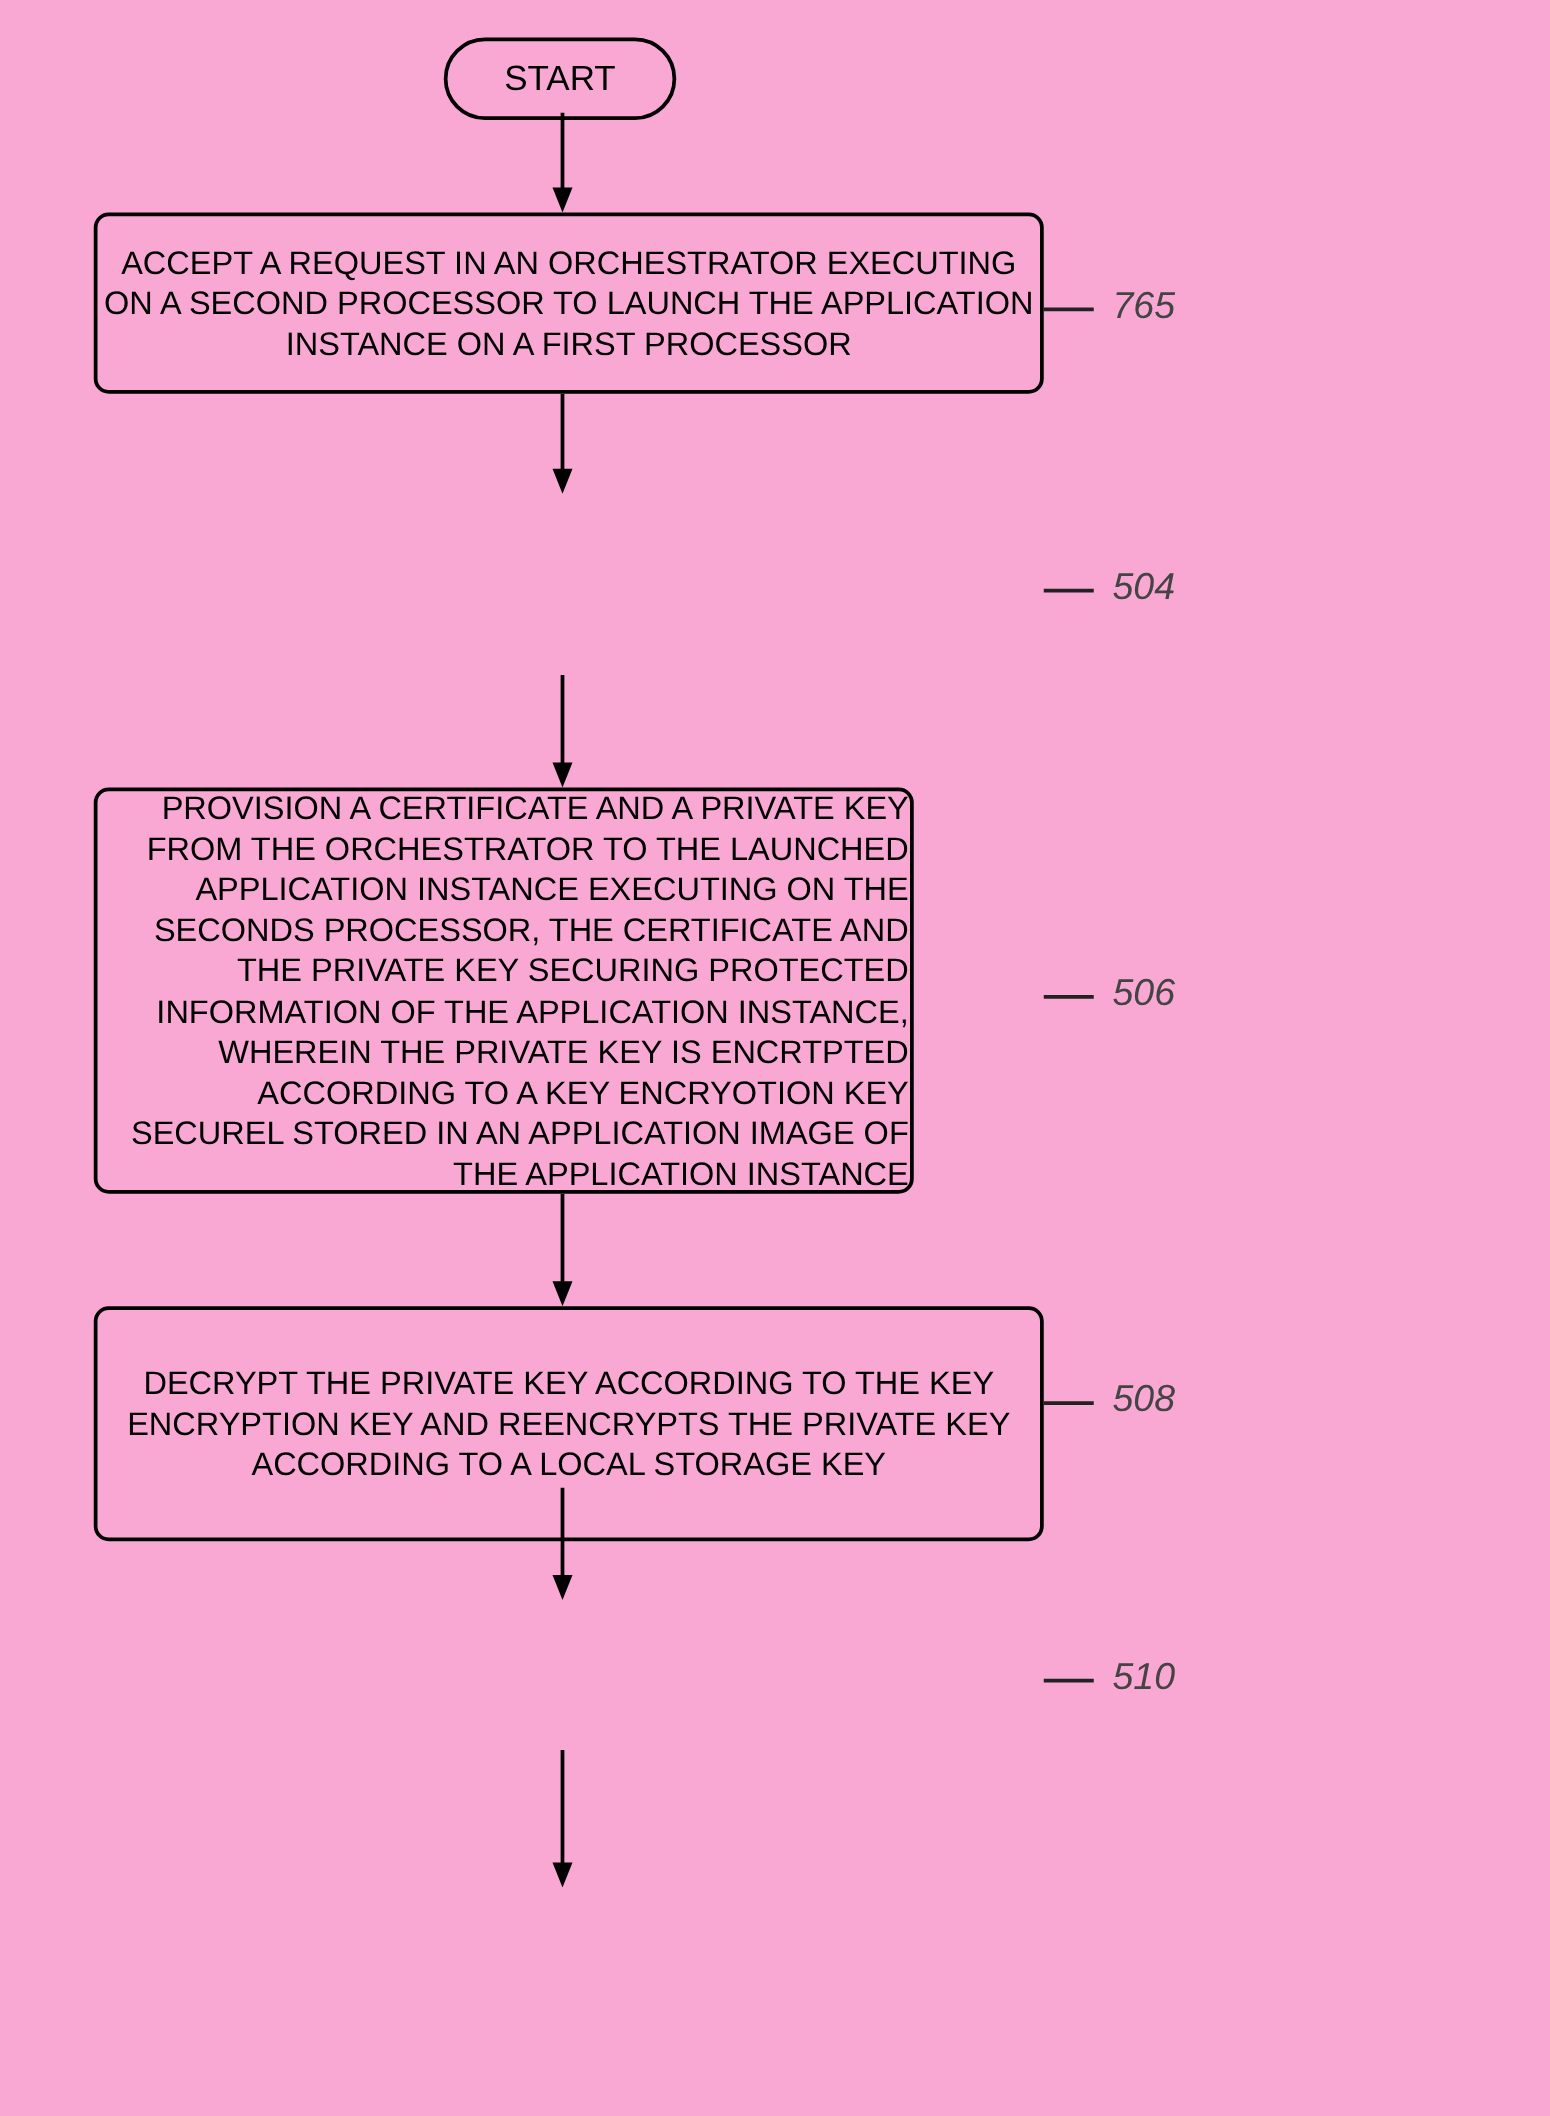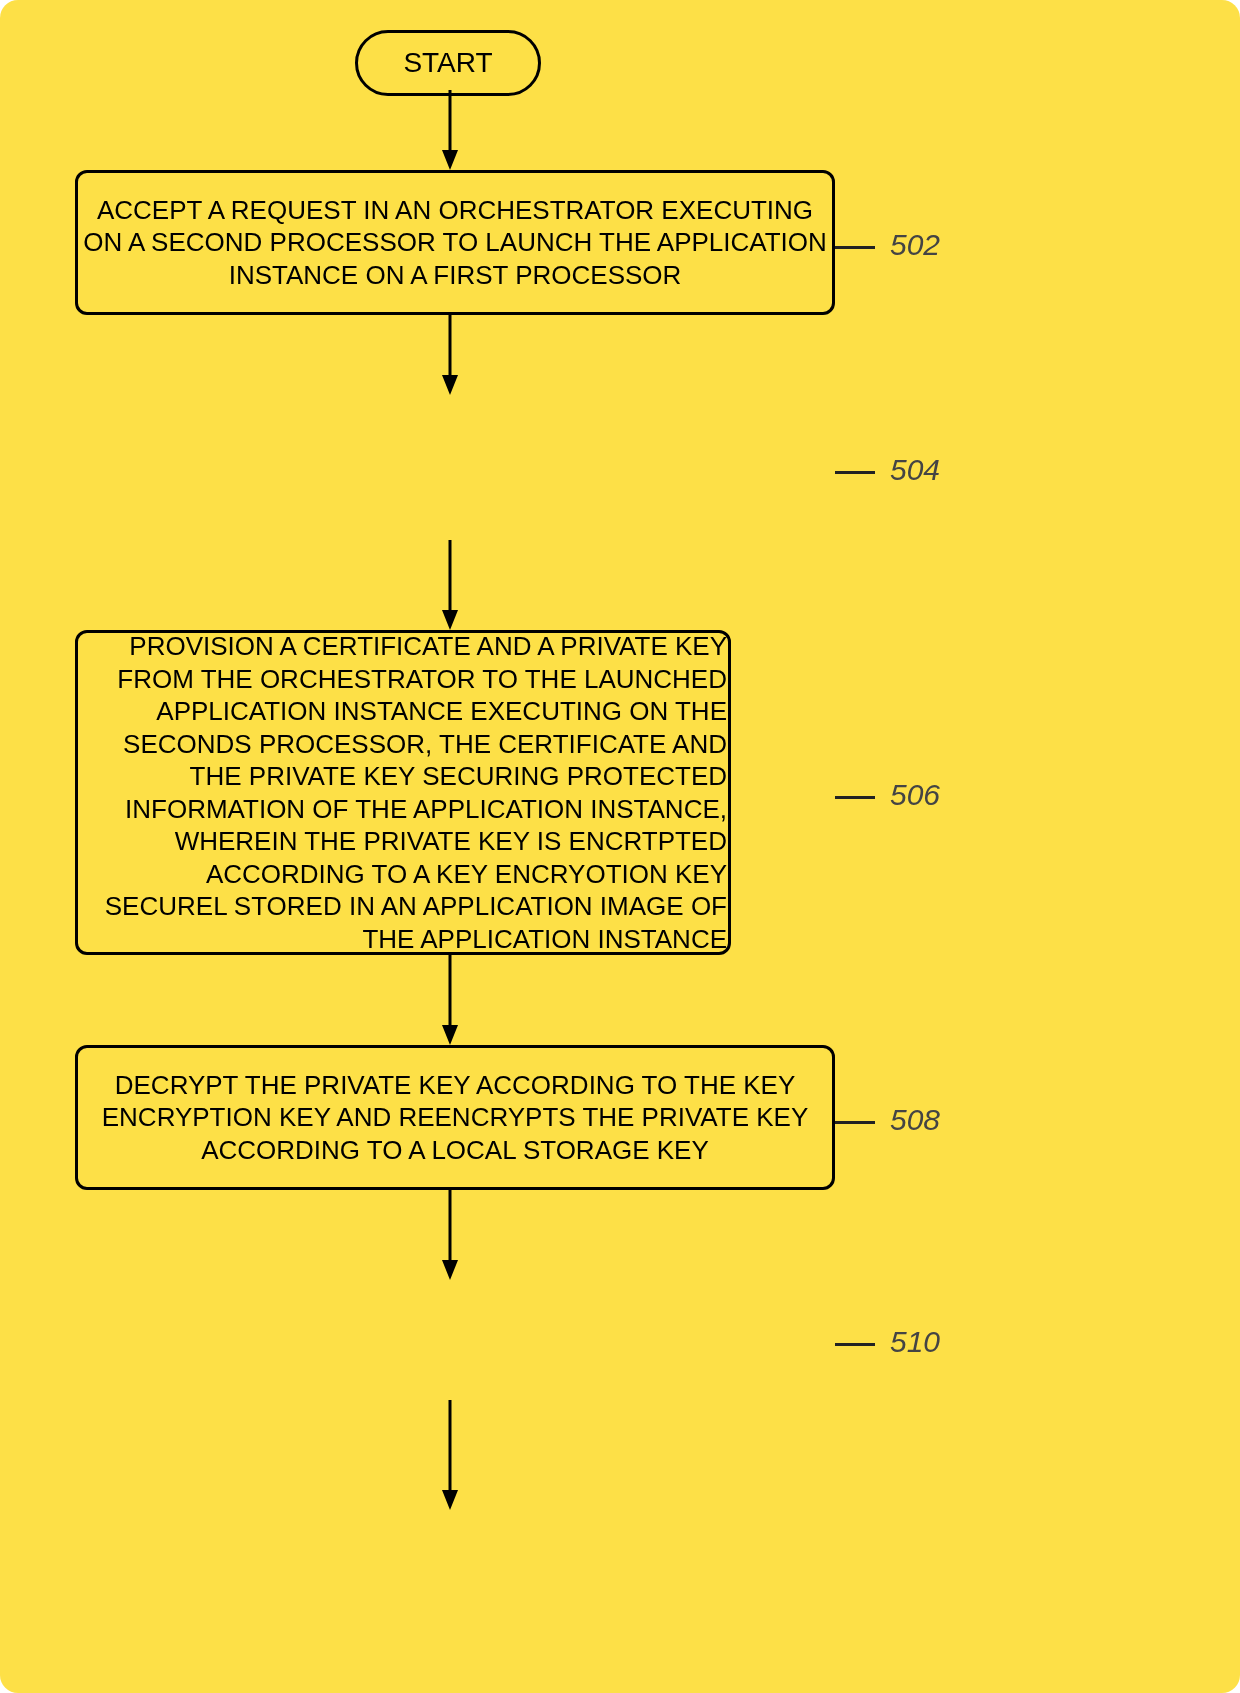--- a/index.html
+++ b/index.html
@@ -5,22 +5,21 @@
   html, body {
     margin: 0;
     padding: 0;
     background: #ffffff;
     font-family: Arial, Helvetica, sans-serif;
   }
   .canvas {
     width: 1240px;
     height: 1693px;
     position: relative;
-    background: #fde047;
-    border-radius: 18px;
+    background: #f9a8d4;
   }
   .terminal {
     position: absolute;
     border: 3px solid #000;
     border-radius: 999px;
     display: flex;
     align-items: center;
     justify-content: center;
     font-size: 28px;
     font-weight: 500;
@@ -70,21 +69,21 @@
 
   <svg class="connector" style="left:440px; top:90px; width:20px; height:80px;" viewBox="0 0 20 80">
     <line x1="10" y1="0" x2="10" y2="66"></line>
     <polygon points="10,80 2,60 18,60"></polygon>
   </svg>
 
   <div class="process" style="left:75px; top:170px; width:760px; height:145px;">
     <span>ACCEPT A REQUEST IN AN ORCHESTRATOR EXECUTING ON A SECOND PROCESSOR TO LAUNCH THE APPLICATION INSTANCE ON A FIRST PROCESSOR</span>
   </div>
   <div class="tick" style="left:835px; top:246px; width:40px; height:3px;"></div>
-  <div class="label" style="left:890px; top:228px;">502</div>
+  <div class="label" style="left:890px; top:228px;">765</div>
 
   <svg class="connector" style="left:440px; top:315px; width:20px; height:80px;" viewBox="0 0 20 80">
     <line x1="10" y1="0" x2="10" y2="66"></line>
     <polygon points="10,80 2,60 18,60"></polygon>
   </svg>
 
   <div class="tick" style="left:835px; top:471px; width:40px; height:3px;"></div>
   <div class="label" style="left:890px; top:453px;">504</div>
 
   <svg class="connector" style="left:440px; top:540px; width:20px; height:90px;" viewBox="0 0 20 90">
@@ -96,21 +95,21 @@
     <span>PROVISION A CERTIFICATE AND A PRIVATE KEY FROM THE ORCHESTRATOR TO THE LAUNCHED APPLICATION INSTANCE EXECUTING ON THE SECONDS PROCESSOR, THE CERTIFICATE AND THE PRIVATE KEY SECURING PROTECTED INFORMATION OF THE APPLICATION INSTANCE, WHEREIN THE PRIVATE KEY IS ENCRTPTED ACCORDING TO A KEY ENCRYOTION KEY SECUREL STORED IN AN APPLICATION IMAGE OF THE APPLICATION INSTANCE</span>
   </div>
   <div class="tick" style="left:835px; top:796px; width:40px; height:3px;"></div>
   <div class="label" style="left:890px; top:778px;">506</div>
 
   <svg class="connector" style="left:440px; top:955px; width:20px; height:90px;" viewBox="0 0 20 90">
     <line x1="10" y1="0" x2="10" y2="76"></line>
     <polygon points="10,90 2,70 18,70"></polygon>
   </svg>
 
-  <div class="process" style="left:75px; top:1045px; width:760px; height:145px;">
+  <div class="process" style="left:75px; top:1045px; width:760px; height:188px;">
     <span>DECRYPT THE PRIVATE KEY ACCORDING TO THE  KEY ENCRYPTION KEY AND REENCRYPTS THE PRIVATE KEY ACCORDING TO A LOCAL STORAGE KEY</span>
   </div>
   <div class="tick" style="left:835px; top:1121px; width:40px; height:3px;"></div>
   <div class="label" style="left:890px; top:1103px;">508</div>
 
   <svg class="connector" style="left:440px; top:1190px; width:20px; height:90px;" viewBox="0 0 20 90">
     <line x1="10" y1="0" x2="10" y2="76"></line>
     <polygon points="10,90 2,70 18,70"></polygon>
   </svg>
 

